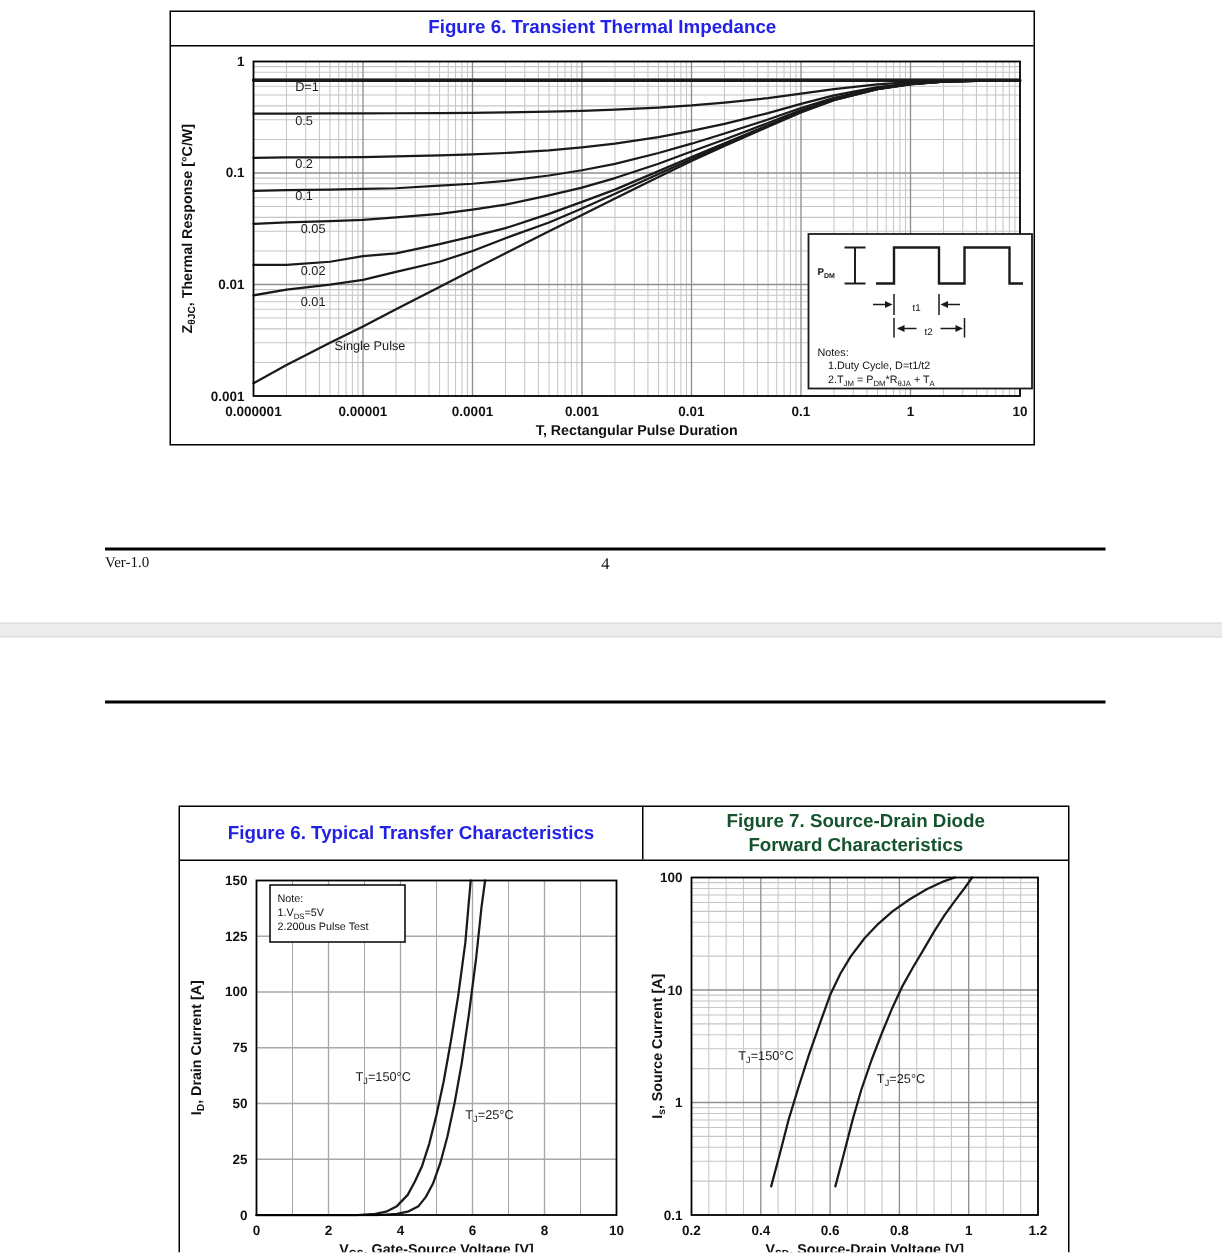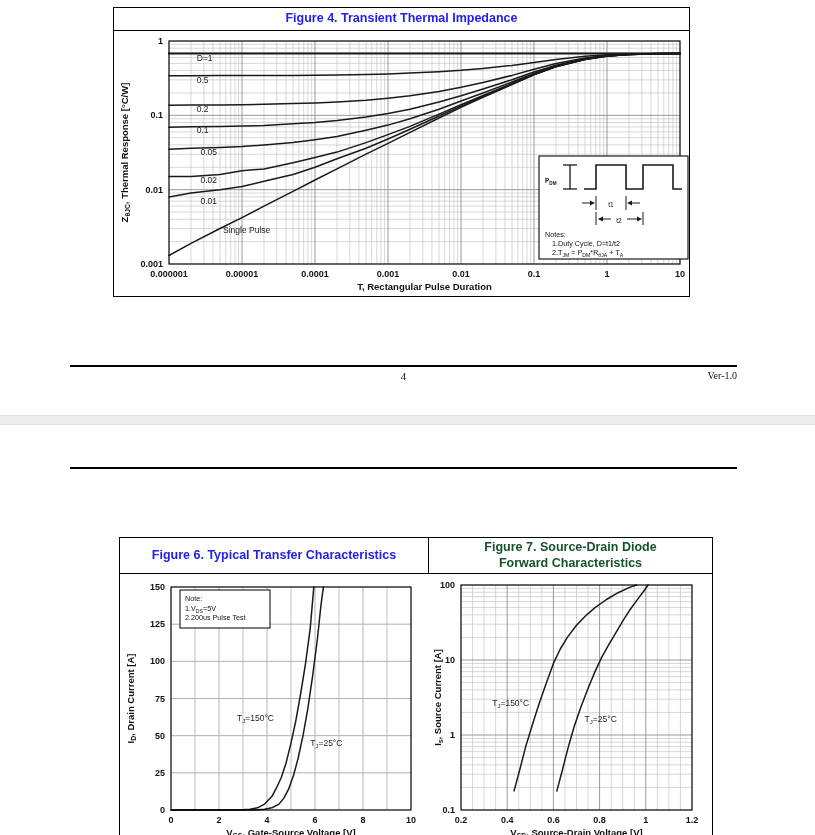--- a/index.html
+++ b/index.html
@@ -18,21 +18,21 @@
                font-size:11px;color:#111;}
   .pagegap{position:absolute;left:0;width:815px;background:#ececec;
            border-top:1px solid #e0e0e0;border-bottom:1px solid #e0e0e0;}
 </style>
 </head>
 <body>
 
 <div id="canvas">
 
   <div class="figbox" style="left:113px;top:7px;width:575px;height:288px;">
-    <div class="figtitle" style="position: absolute; left: 0px; top: 0px; right: 0px; height: 22px; border-bottom: 1px solid rgb(0, 0, 0); color: rgb(34, 34, 230);">Figure 4. Transient Thermal Impedance</div>
+    <div class="figtitle" style="position: absolute; left: 0px; top: 0px; right: 0px; height: 22px; border-bottom: 1px solid rgb(0, 0, 0); color: rgb(34, 34, 230);">Figure 6. Transient Thermal Impedance</div>
     <svg style="left:0;top:23px;" width="575" height="265" viewBox="0 0 575 265">
         <g stroke="#c6c6c6" stroke-width="0.7">
           <line x1="76.97518968347063" y1="10" x2="76.97518968347063" y2="233"></line>
           <line x1="89.82985159453537" y1="10" x2="89.82985159453537" y2="233"></line>
           <line x1="98.95037936694126" y1="10" x2="98.95037936694126" y2="233"></line>
           <line x1="106.02481031652937" y1="10" x2="106.02481031652937" y2="233"></line>
           <line x1="111.805041278006" y1="10" x2="111.805041278006" y2="233"></line>
           <line x1="116.69215692104075" y1="10" x2="116.69215692104075" y2="233"></line>
           <line x1="120.9255690504119" y1="10" x2="120.9255690504119" y2="233"></line>
           <line x1="124.65970318907074" y1="10" x2="124.65970318907074" y2="233"></line>
@@ -180,21 +180,21 @@
         <text x="497" y="176" font-size="6.5" fill="#111" font-weight="normal" text-anchor="middle"><tspan font-size="6.5">t1</tspan></text>
         <text x="505" y="192" font-size="6.5" fill="#111" font-weight="normal" text-anchor="middle"><tspan font-size="6.5">t2</tspan></text>
         <text x="431" y="206" font-size="7.2" fill="#111" font-weight="normal" text-anchor="start"><tspan font-size="7.2">Notes:</tspan></text>
         <text x="438" y="215" font-size="7.2" fill="#111" font-weight="normal" text-anchor="start"><tspan font-size="7.2">1.Duty  Cycle, D=t1/t2</tspan></text>
         <text x="438" y="224" font-size="7.2" fill="#111" font-weight="normal" text-anchor="start"><tspan font-size="7.2">2.T</tspan><tspan font-size="5.184" dy="2">JM</tspan><tspan font-size="7.2" dy="-2"> = P</tspan><tspan font-size="5.184" dy="2">DM</tspan><tspan font-size="7.2" dy="-2">*R</tspan><tspan font-size="5.184" dy="2">θJA</tspan><tspan font-size="7.2" dy="-2"> + T</tspan><tspan font-size="5.184" dy="2">A</tspan></text>
       </svg>
   </div>
 
   <div class="rule" style="left:70px;top:365px;width:667px;height:2px;"></div>
   <div class="footer-text" style="left:70px;top:370px;width:667px;text-align:center;">4</div>
-  <div class="footer-text" style="left:70px;top:370px;width:667px;text-align:right;padding-right:4px;font-size:10px;">Ver-1.0</div>
+  <div class="footer-text" style="left:70px;top:370px;width:667px;padding-right:4px;font-size:10px;">Ver-1.0</div>
 
   <div class="pagegap" style="top:415px;height:8px;"></div>
 
   <div class="rule" style="left:70px;top:467px;width:667px;height:2px;"></div>
 
   <div class="figbox" style="left:106px;top:537px;width:592px;height:307px;margin-left:13px;">
     <div class="titlerow" style="height:35px;">
       <div class="cellL figtitle" style="color: rgb(34, 34, 230);">Figure 6. Typical Transfer Characteristics</div>
       <div class="cellR figtitle" style="padding: 0px 30px; color: #14532d;">Figure 7. Source-Drain Diode Forward Characteristics</div>
     </div>

